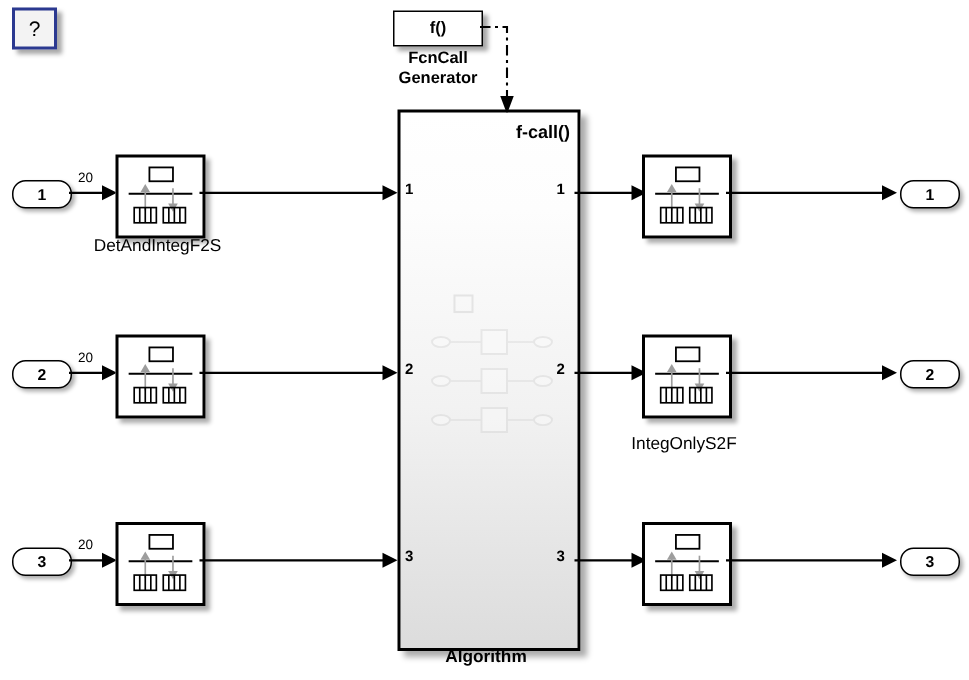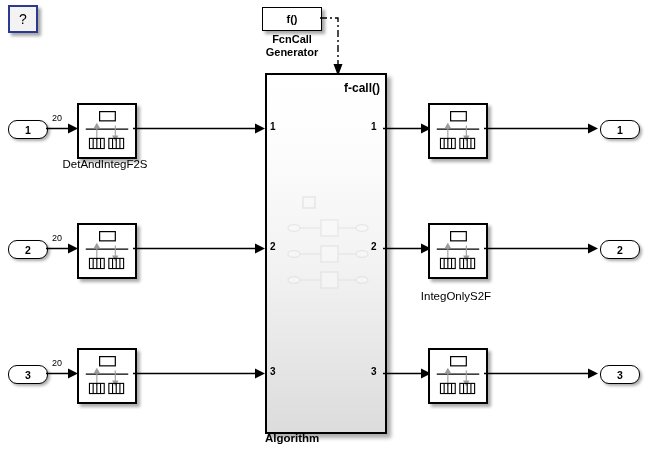--- a/index.html
+++ b/index.html
@@ -45,21 +45,21 @@
     border:2.5px solid #000;
     background:linear-gradient(to bottom, #ffffff 0%, #fdfdfd 18%, #f2f2f2 55%, #e2e2e2 88%, #dcdcdc 100%);
     box-shadow:4px 4px 4px rgba(0,0,0,0.33);
     overflow:hidden;
   }
   .algorithm-fcall{
     position:absolute;left:0;top:6px;width:100%;
     text-align:center;font-size:12px;font-weight:bold;color:#000;padding-left:36px;
   }
   .algorithm-label{
-    left:265px;top:432px;width:118px;
+    left:265px;top:432px;width:118px;text-align:center;
     font-size:11.5px;font-weight:bold;color:#000;
   }
   
   .watermark{
     position:absolute;left:18px;top:120px;width:86px;height:100px;
     opacity:0.30;
   }
 
   
   .port-num{font-size:10px;font-weight:bold;color:#000;}

